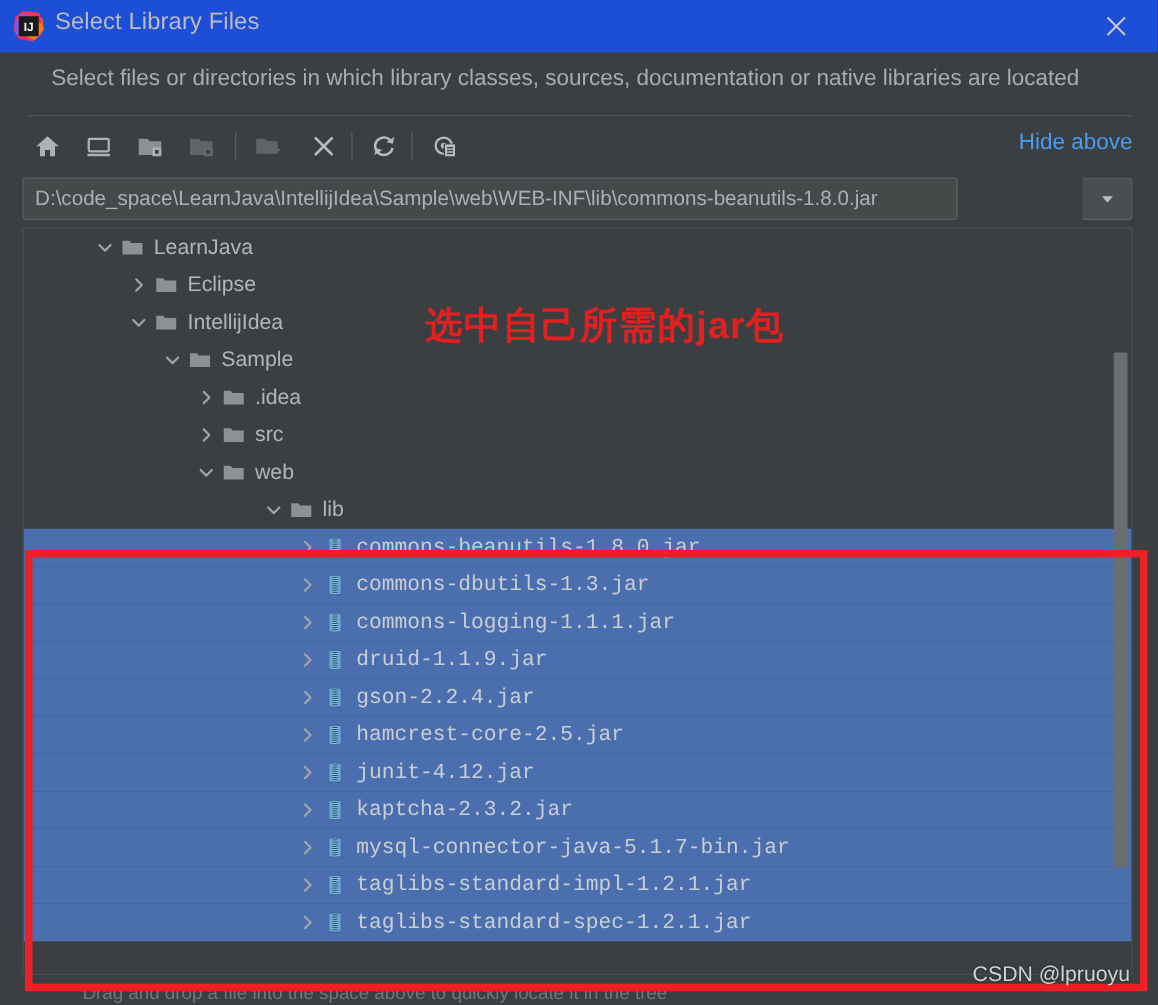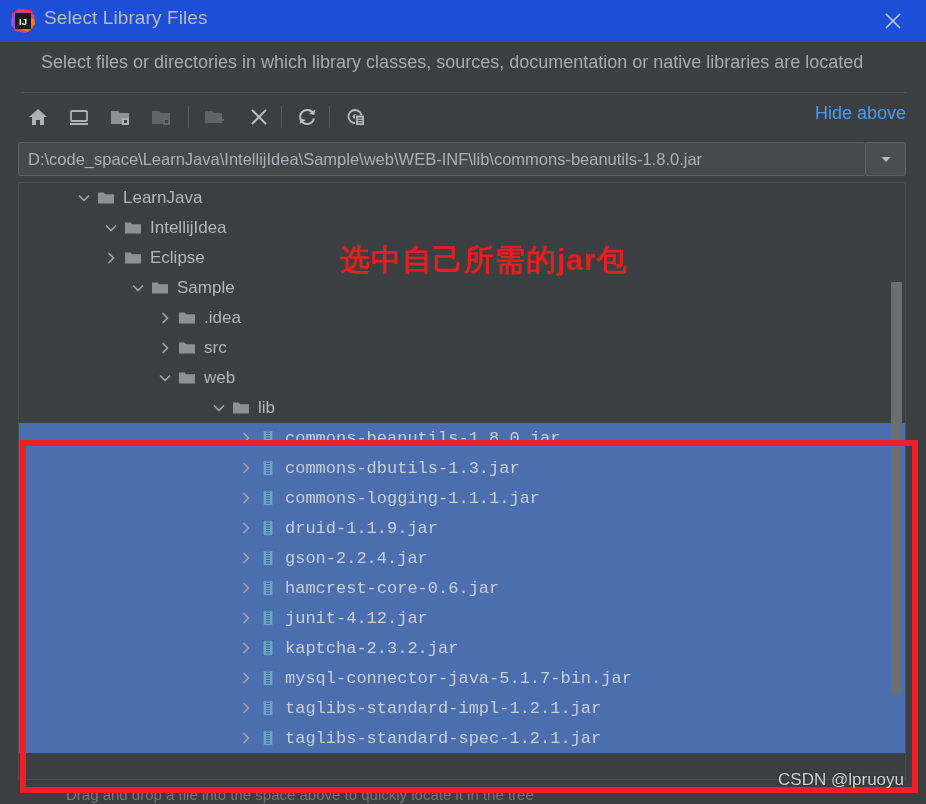--- a/index.html
+++ b/index.html
@@ -98,21 +98,21 @@
 
   
   .path-row {
     position: absolute;
     left: 18px; top: 142px;
     width: 888px; height: 34px;
   }
   .path-field {
     position: absolute;
     left: 0; top: 0;
-    width: 848px; height: 34px;
+    width: 748px; height: 34px;
     background: #45494a;
     border: 1px solid #5c6164;
     border-radius: 3px;
     display: flex; align-items: center;
     padding: 0 9px;
     overflow: hidden;
   }
   .path-text {
     font-size: 16.5px;
     color: #a9b1b8;
@@ -352,43 +352,43 @@
             <svg width="18" height="18" viewBox="0 0 18 18">
               <path d="M1 3.5 h5.5 l1.6 1.8 h8.9 v9.2 h-16 z" fill="#8d9196"></path>
             </svg>
           </div>
           <span class="tlabel">LearnJava</span>
         </div>
         <div class="trow">
           <div style="flex: 0 0 81px; height: 30px;"></div>
           <div class="twist">
             <svg width="14" height="14" viewBox="0 0 14 14">
-              <path fill="none" stroke="#a0a4a7" stroke-width="1.7" stroke-linecap="round" stroke-linejoin="round" d="M2.5 5 L7 9.5 L11.5 5"></path>
+              <path fill="none" stroke="#a0a4a7" stroke-width="1.7" stroke-linecap="round" stroke-linejoin="round" d="M5 2.5 L9.5 7 L5 11.5"></path>
             </svg>
           </div>
           <div class="ticon">
             <svg width="18" height="18" viewBox="0 0 18 18">
               <path d="M1 3.5 h5.5 l1.6 1.8 h8.9 v9.2 h-16 z" fill="#8d9196"></path>
             </svg>
           </div>
-          <span class="tlabel">IntellijIdea</span>
+          <span class="tlabel">Eclipse</span>
         </div>
         <div class="trow">
           <div style="flex: 0 0 81px; height: 30px;"></div>
           <div class="twist">
             <svg width="14" height="14" viewBox="0 0 14 14">
-              <path fill="none" stroke="#a0a4a7" stroke-width="1.7" stroke-linecap="round" stroke-linejoin="round" d="M5 2.5 L9.5 7 L5 11.5"></path>
+              <path fill="none" stroke="#a0a4a7" stroke-width="1.7" stroke-linecap="round" stroke-linejoin="round" d="M2.5 5 L7 9.5 L11.5 5"></path>
             </svg>
           </div>
           <div class="ticon">
             <svg width="18" height="18" viewBox="0 0 18 18">
               <path d="M1 3.5 h5.5 l1.6 1.8 h8.9 v9.2 h-16 z" fill="#8d9196"></path>
             </svg>
           </div>
-          <span class="tlabel">Eclipse</span>
+          <span class="tlabel">IntellijIdea</span>
         </div>
         <div class="trow">
           <div style="flex: 0 0 108px; height: 30px;"></div>
           <div class="twist">
             <svg width="14" height="14" viewBox="0 0 14 14">
               <path fill="none" stroke="#a0a4a7" stroke-width="1.7" stroke-linecap="round" stroke-linejoin="round" d="M2.5 5 L7 9.5 L11.5 5"></path>
             </svg>
           </div>
           <div class="ticon">
             <svg width="18" height="18" viewBox="0 0 18 18">
@@ -588,21 +588,21 @@
               <rect x="7" y="4.2" width="4" height="0.85" fill="#2b3f55"></rect>
               <rect x="7" y="5.9" width="4" height="0.85" fill="#2b3f55"></rect>
               <rect x="7" y="7.6000000000000005" width="4" height="0.85" fill="#2b3f55"></rect>
               <rect x="7" y="9.3" width="4" height="0.85" fill="#2b3f55"></rect>
               <rect x="7" y="11" width="4" height="0.85" fill="#2b3f55"></rect>
               <rect x="7" y="12.7" width="4" height="0.85" fill="#2b3f55"></rect>
               <rect x="7" y="14.399999999999999" width="4" height="0.85" fill="#2b3f55"></rect>
               <rect x="4" y="1.5" width="10" height="15" fill="none" stroke="#3f6a9c" stroke-width="0.8"></rect>
             </svg>
           </div>
-          <span class="tlabel">hamcrest-core-0.6.jar</span>
+          <span class="tlabel">hamcrest-core-2.5.jar</span>
         </div>
         <div class="trow sel">
           <div style="flex: 0 0 216px; height: 30px;"></div>
           <div class="twist">
             <svg width="14" height="14" viewBox="0 0 14 14">
               <path fill="none" stroke="#a0a4a7" stroke-width="1.7" stroke-linecap="round" stroke-linejoin="round" d="M5 2.5 L9.5 7 L5 11.5"></path>
             </svg>
           </div>
           <div class="ticon">
             <svg width="18" height="18" viewBox="0 0 18 18">

